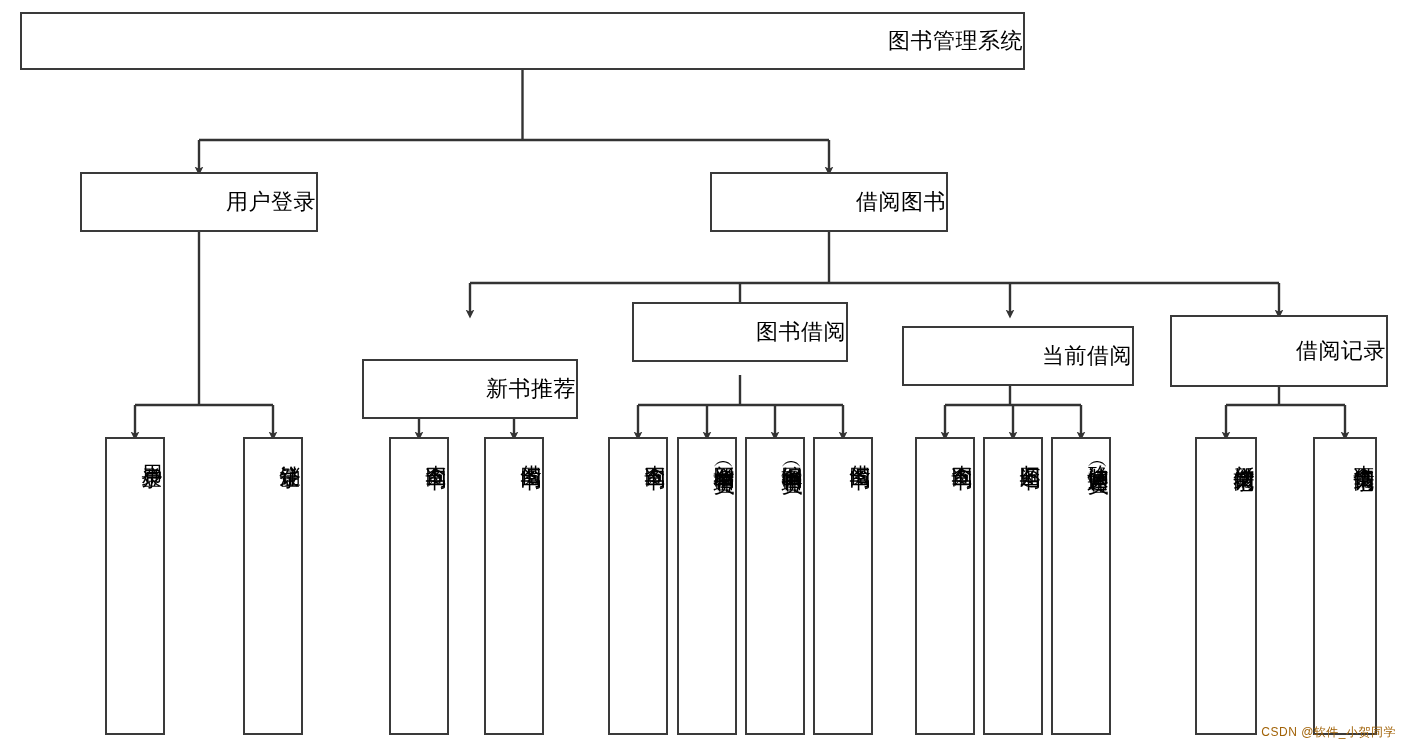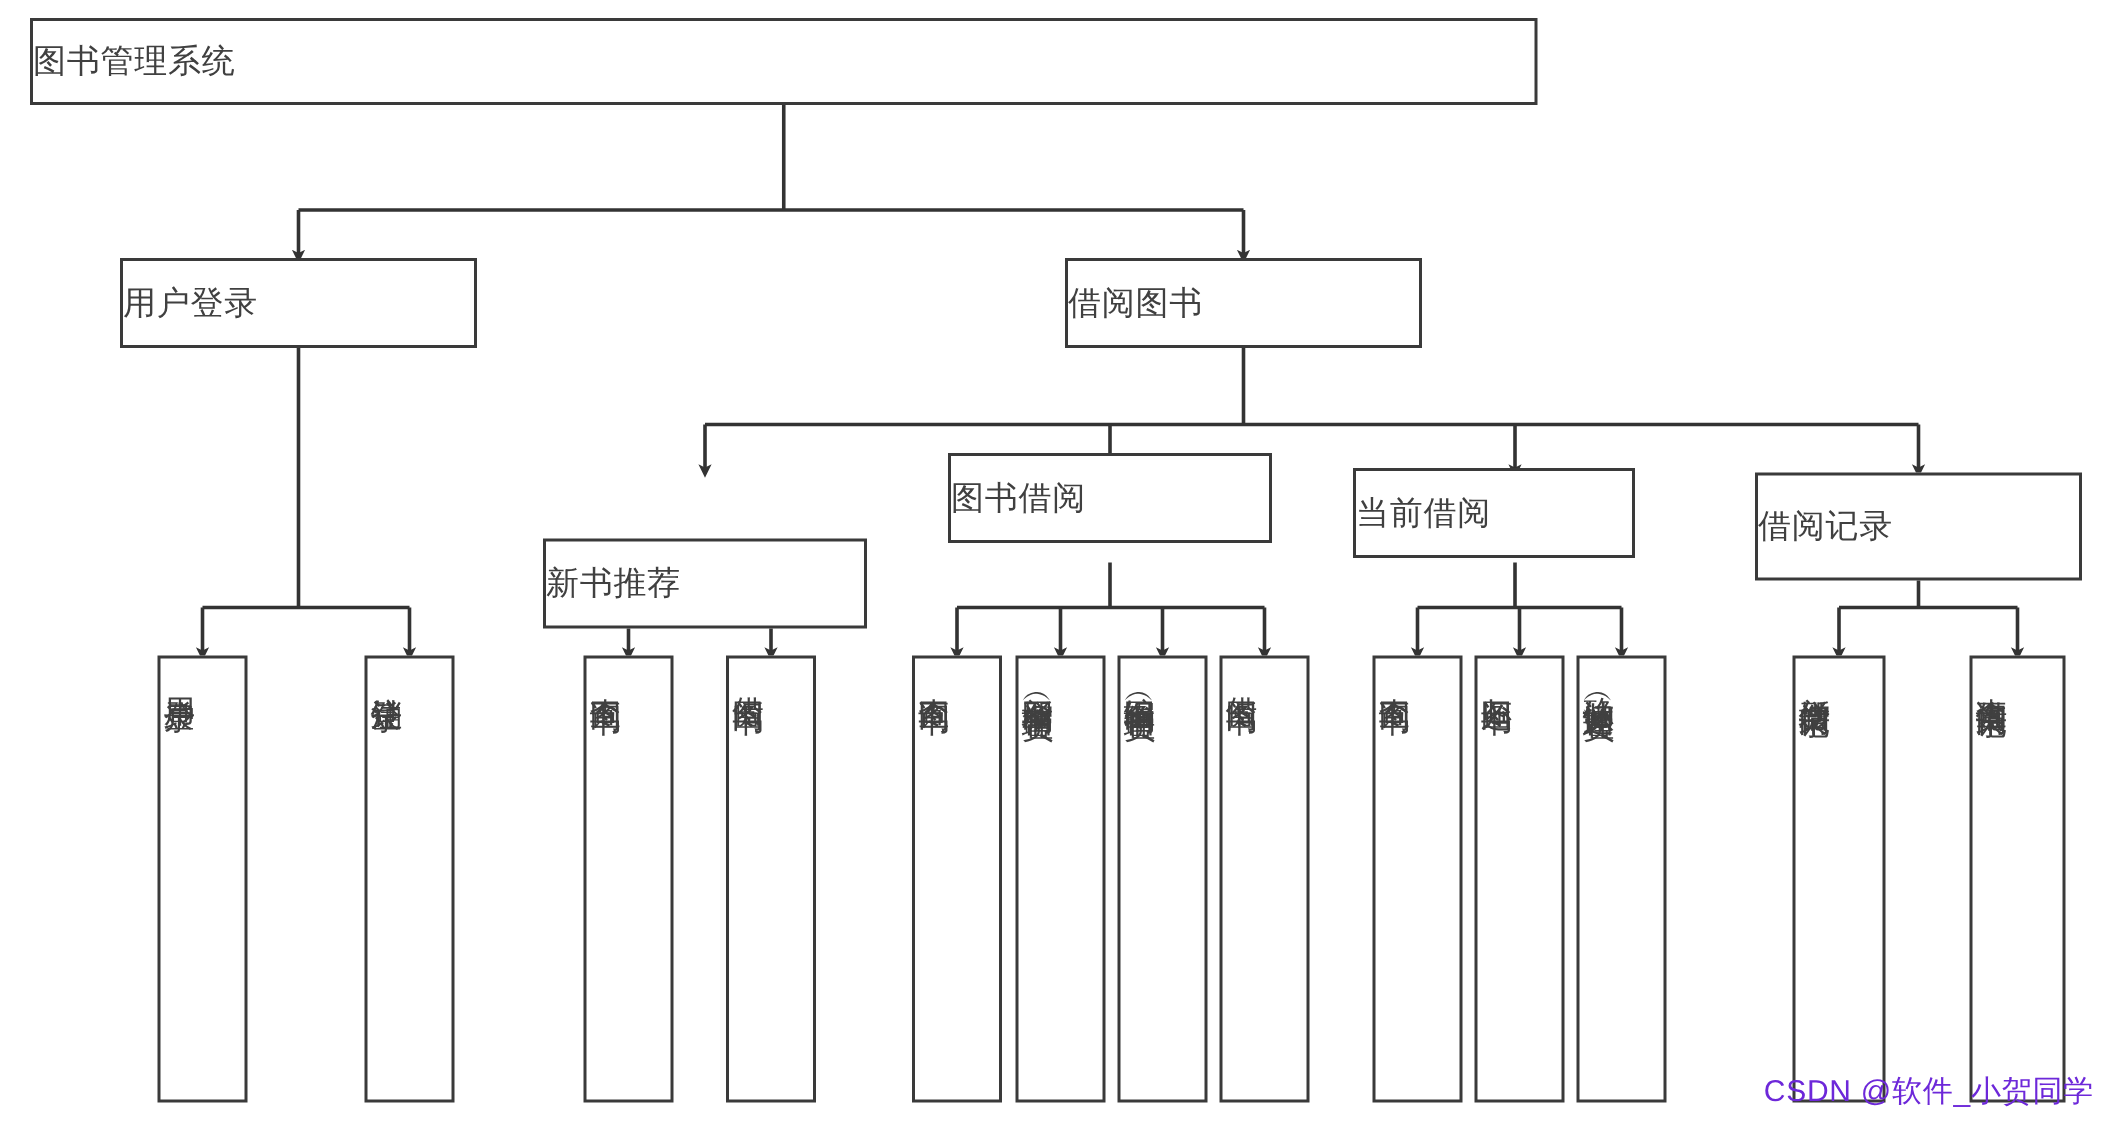--- a/index.html
+++ b/index.html
@@ -25,22 +25,22 @@
     height: 747px;
     pointer-events: none;
   }
   .node {
     position: absolute;
     box-sizing: border-box;
     background: #ffffff;
     border: 2px solid #3a3a3a;
     display: flex;
     align-items: center;
-    justify-content: flex-start;
-    color: #404040;
+    justify-content: flex-end;
+    color: #000000;
     z-index: 2;
   }
   .node .label {
     display: block;
     text-align: center;
     line-height: 1.22;
     letter-spacing: 0.5px;
   }
   .node.horiz .label {
     font-size: 22px;
@@ -55,22 +55,22 @@
     text-orientation: upright;
     font-size: 21px;
     line-height: 1.08;
     letter-spacing: 1.5px;
     white-space: nowrap;
   }
   .watermark {
     position: absolute;
     right: 9px;
     bottom: 6px;
-    font-size: 20px;
-    color: #6d28d9;
+    font-size: 12px;
+    color: #a16207;
     letter-spacing: 0.5px;
     z-index: 5;
     white-space: nowrap;
     margin-top: 20px;
   }
 </style>
 </head>
 <body>
 
 <div id="canvas">
@@ -126,21 +126,21 @@
       </div>
       <div class="node horiz" style="left: 710px; top: 172px; width: 238px; height: 60px;">
         <span class="label">借阅图书</span>
       </div>
       <div class="node horiz" style="left: 362px; top: 315px; width: 216px; height: 60px; margin-top: 44px;">
         <span class="label">新书推荐</span>
       </div>
       <div class="node horiz" style="left: 632px; top: 302px; width: 216px; height: 60px;">
         <span class="label">图书借阅</span>
       </div>
-      <div class="node horiz" style="left: 902px; top: 312px; width: 188px; height: 60px;">
+      <div class="node horiz" style="left: 902px; top: 326px; width: 232px; height: 60px;">
         <span class="label">当前借阅</span>
       </div>
       <div class="node horiz" style="left: 1170px; top: 315px; width: 218px; height: 72px;">
         <span class="label">借阅记录</span>
       </div>
       <div class="node vert" style="left: 105px; top: 437px; width: 60px; height: 298px;">
         <span class="label">用户登录</span>
       </div>
       <div class="node vert" style="left: 243px; top: 437px; width: 60px; height: 298px;">
         <span class="label">注销登录</span>

